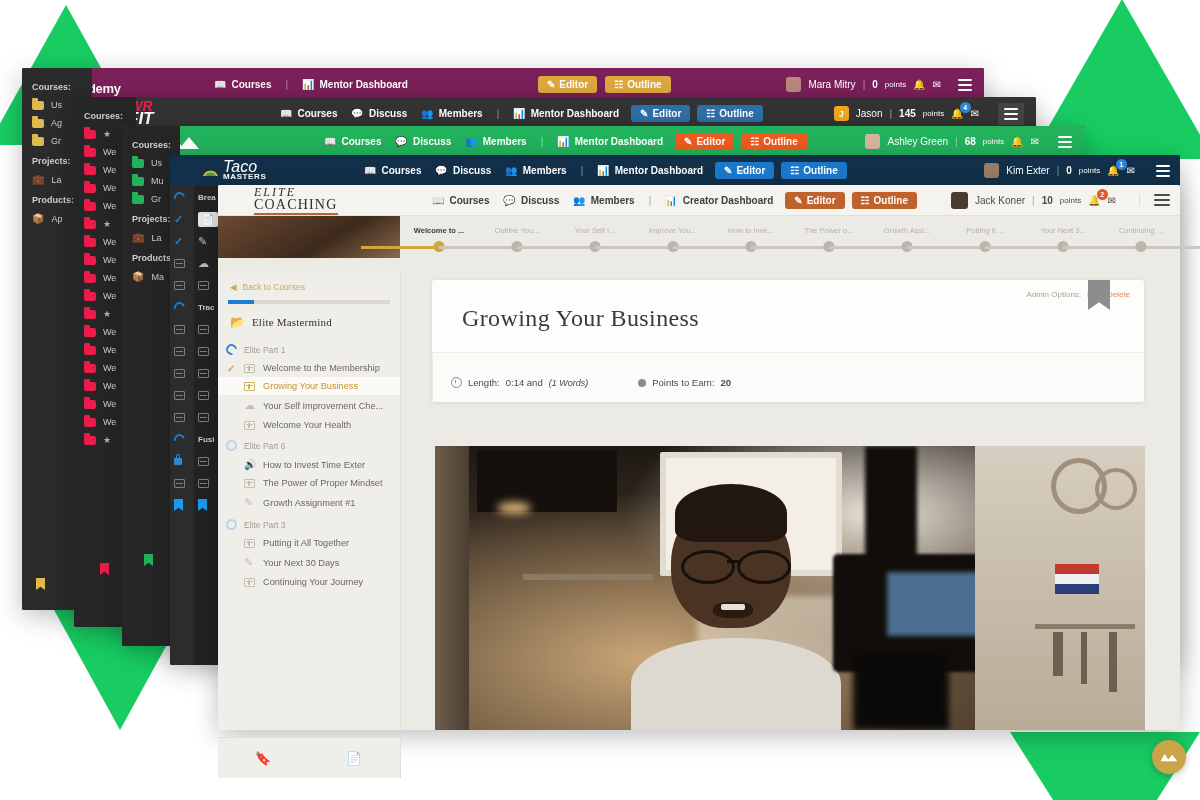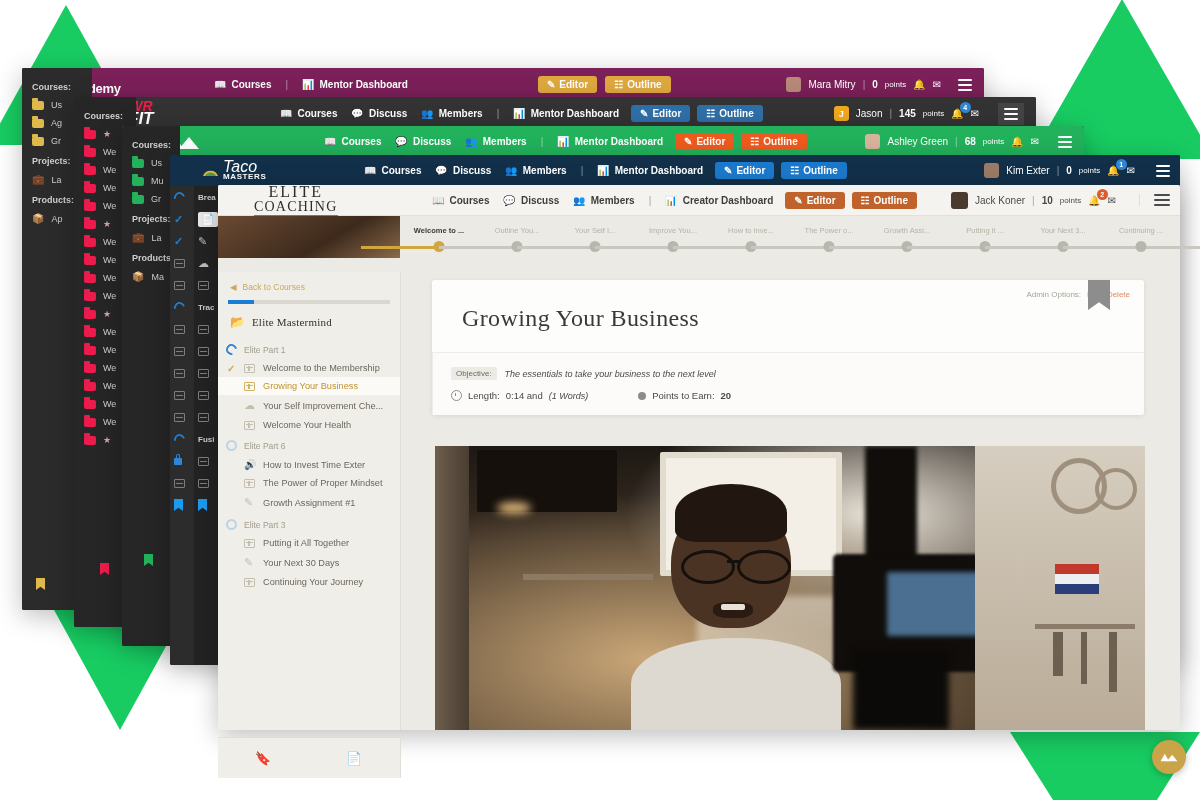--- a/index.html
+++ b/index.html
@@ -82,21 +82,21 @@
   .ring{width:11px;height:11px;border-radius:50%;border:2px solid #1a7fd4;box-sizing:border-box;flex:0 0 auto;}
   .ring.part{border-color:#1a7fd4;border-right-color:transparent;border-bottom-color:transparent;transform:rotate(30deg);}
   .tick{color:#1a7fd4;font-size:11px;font-weight:bold;}
   .sq{width:11px;height:9px;border:1.4px solid #7d7d7d;border-radius:1px;box-sizing:border-box;position:relative;flex:0 0 auto;}
   .sq:after{content:"";position:absolute;left:1px;right:1px;top:3px;height:1.4px;background:#7d7d7d;}
 
   
   #win5{left:218px;top:185px;width:962px;height:545px;background:#eceae4;border-radius:2px;}
   #win5 .navbar{background:#f4f3ef;height:31px;color:#3d3d3d;font-size:10px;padding:0 10px;border-bottom:1px solid #e2e0da;}
   .logo-elite{line-height:1;font-family:"Liberation Serif",serif;color:#2e2e2e;border-bottom:2px solid #c0622c;padding-bottom:1px;}
-  .logo-elite .e1{font-size:16px;letter-spacing:2px;display:block;text-align:center;}
+  .logo-elite .e1{font-size:12px;letter-spacing:2px;display:block;font-style:italic;}
   .logo-elite .e2{font-size:14px;letter-spacing:1.2px;display:block;}
 
   
   .steps{position:absolute;left:400px;top:226px;width:780px;height:36px;}
   .steps-row{display:flex;}
   .step{flex:1;position:relative;text-align:center;}
   .step-label{font-size:7.5px;color:#b6b2a7;white-space:nowrap;overflow:hidden;text-overflow:ellipsis;padding:0 2px;}
   .step.done .step-label{color:#3b3b3b;font-weight:bold;}
   .step-track{position:relative;height:14px;margin-top:5px;}
   .step-line{position:absolute;top:6px;left:-50%;right:50%;height:3px;background:#c9c7c0;}
@@ -819,24 +819,20 @@
   <div class="card">
     <div class="ribbon"></div>
     <div class="admin">
       <span>Admin Options:</span>
       <a href="#" style="color:#d2a63f;">Edit</a>
       <a href="#" style="color:#d98b6a;">Delete</a>
     </div>
     <div class="card-title">Growing Your Business</div>
     <div class="meta">
       <div class="meta-r">
-        <div class="obj-row">
-          <span class="obj-tag">Objective:</span>
-          <span class="obj-txt">The essentials to take your business to the next level</span>
-        </div>
         <div class="stats">
           <span class="stat">
             <span class="clockic"></span>
             <span>Length:</span>
             <span>0:14 and</span>
             <i style="font-size:9px;">(1 Words)</i>
           </span>
           <span class="stat">
             <span class="dot"></span>
             <span>Points to Earn:</span>

